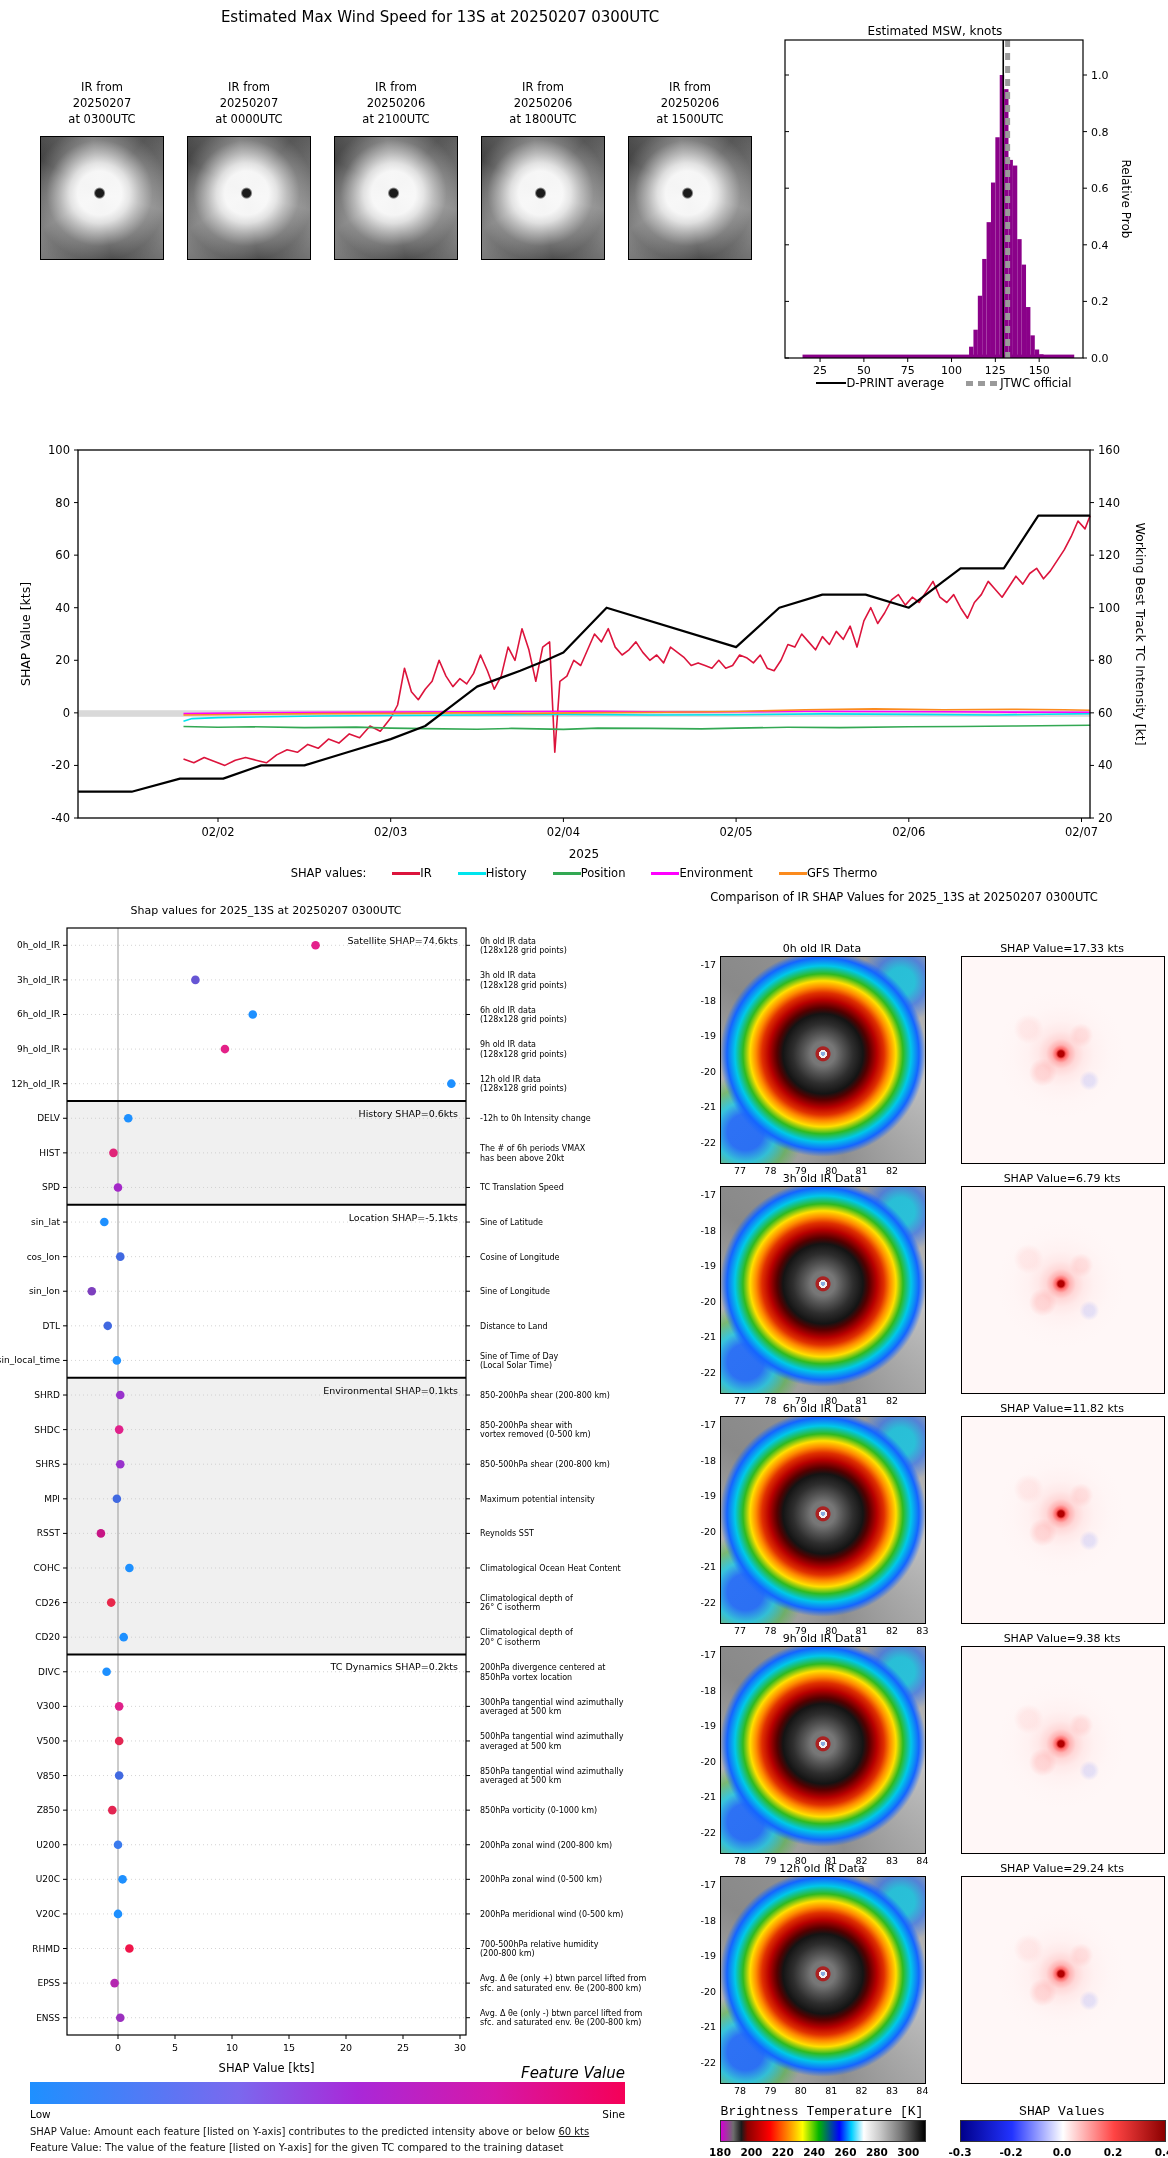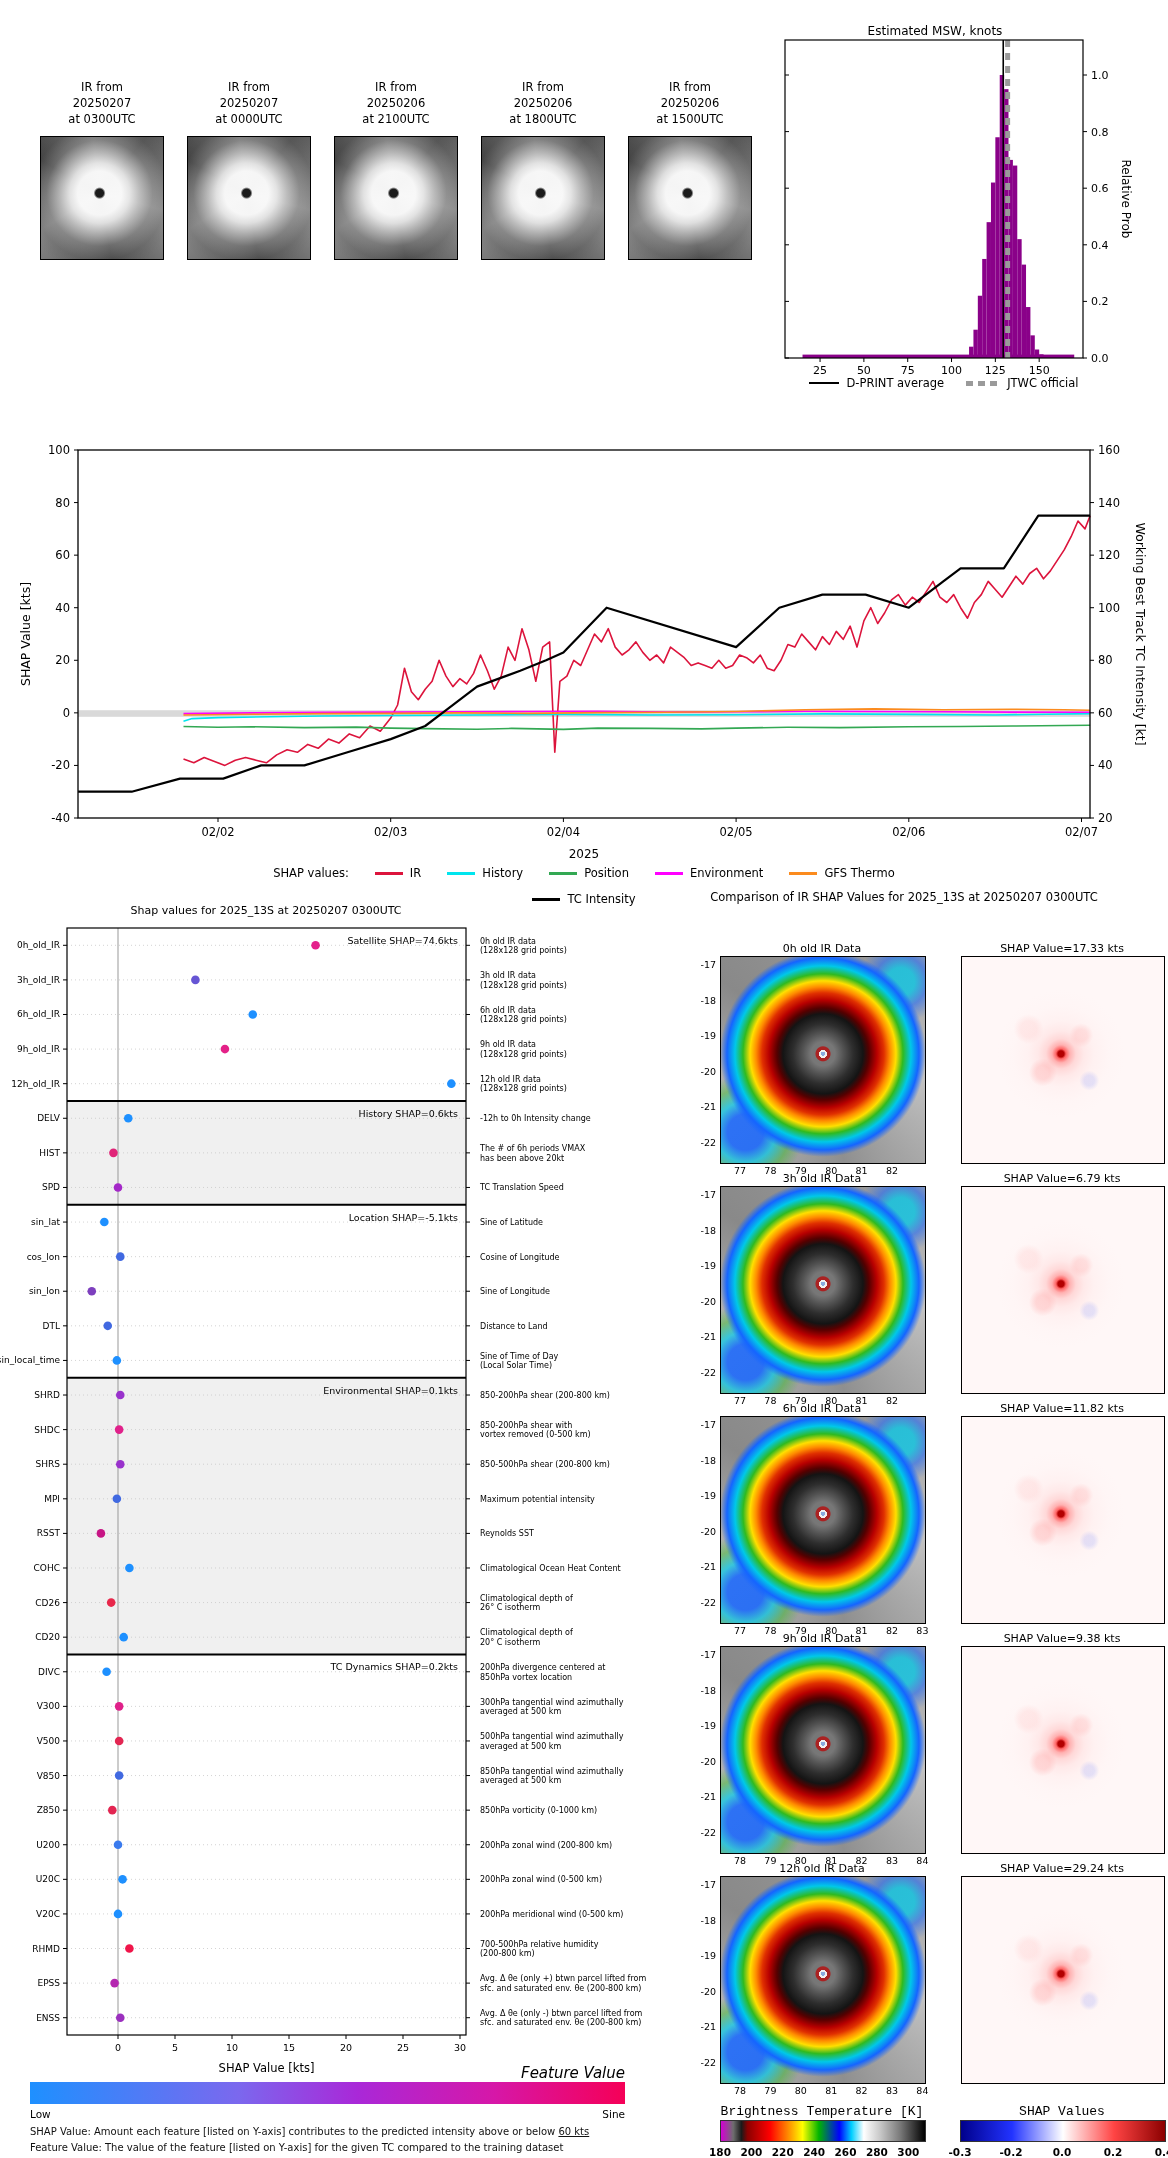--- a/index.html
+++ b/index.html
@@ -11,21 +11,21 @@
   #ir-strip{top:80px;left:40px;width:712px;display:flex;justify-content:space-between;}
   .ir-fig{width:124px;}
   .ir-lab{font-size:11.5px;line-height:1.38;text-align:center;white-space:pre-line;height:50px;}
   .ir-thumb{width:122px;height:122px;border:1px solid #000;margin-top:6px;
     background:
      radial-gradient(circle at 48% 46%, #1b1b1b 0 4px, rgba(0,0,0,0) 6px),
      radial-gradient(circle at 48% 46%, rgba(252,252,252,.96) 0 24%, rgba(238,238,238,.9) 33%, rgba(205,205,205,.75) 44%, rgba(150,150,150,.45) 58%, rgba(90,90,90,.2) 74%, rgba(70,70,70,0) 88%),
      conic-gradient(from 40deg at 48% 46%, #565656, #9a9a9a 18%, #4a4a4a 36%, #8a8a8a 55%, #3e3e3e 72%, #7a7a7a 87%, #565656);}
   #hist-title{top:24px;left:770px;width:330px;font-size:12px;}
   #hist-legend{top:376px;left:720px;width:448px;display:flex;justify-content:center;gap:22px;font-size:11.5px;align-items:center;}
-  .leg-item{display:flex;align-items:center;gap:7px;}
+  .leg-item{display:flex;align-items:center;}
   .leg-line{display:inline-block;width:30px;height:0;border-top:2px solid #000;}
   .leg-dash{display:inline-block;width:34px;height:5px;background:repeating-linear-gradient(90deg,#9a9a9a 0 7px,transparent 7px 12px);}
   #mid-title{top:426px;left:78px;width:1012px;font-size:13px;}
   .mid-leg{left:0;width:1168px;display:flex;justify-content:center;gap:26px;font-size:11.5px;align-items:center;}
   #mid-leg1{top:866px;}
   #mid-leg2{top:892px;}
   .sline{display:inline-block;width:28px;height:0;border-top:3px solid #000;}
   #dot-title{top:904px;left:40px;width:452px;font-size:11px;}
   #comp-title{top:890px;left:644px;width:520px;font-size:11.5px;}
   .comp-sub{position:absolute;font-size:11px;text-align:center;}
@@ -60,20 +60,21 @@
   #fn1{top:2126px;}
   #fn2{top:2142px;}
   svg{position:absolute;overflow:visible;}
   svg text{font-family:"DejaVu Sans","Liberation Sans",sans-serif;}
 </style>
 </head>
 <body>
 
 <div id="page">
 
+  <div id="top-title" class="abs ctr">Estimated Max Wind Speed for 13S at 20250207 0300UTC</div>
 
   <div id="ir-strip" class="abs">
       <div class="ir-fig">
         <div class="ir-lab">IR from
 20250207
 at 0300UTC</div>
         <div class="ir-thumb"></div>
       </div>
       <div class="ir-fig">
         <div class="ir-lab">IR from
@@ -238,26 +239,20 @@
         <span class="sline" style="border-top-color: rgb(51, 168, 83);"></span>
         <span>Position</span>
       </div>
       <div class="leg-item">
         <span class="sline" style="border-top-color: rgb(255, 0, 255);"></span>
         <span>Environment</span>
       </div>
       <div class="leg-item">
         <span class="sline" style="border-top-color: rgb(251, 139, 30);"></span>
         <span>GFS Thermo</span>
-      </div>
-    </div>
-  <div id="mid-leg2" class="abs mid-leg">
-      <div class="leg-item">
-        <span class="sline" style="border-top-color: rgb(0, 0, 0);"></span>
-        <span>TC Intensity</span>
       </div>
     </div>
 
   <div id="dot-title" class="abs ctr">Shap values for 2025_13S at 20250207 0300UTC</div>
   <svg id="dotSvg" style="left:0;top:920px;" width="700" height="1164">
       <rect x="67" y="180.96875" width="399" height="103.78125" fill="#f0f0f0"></rect>
       <rect x="67" y="457.71875" width="399" height="276.75" fill="#f0f0f0"></rect>
       <line x1="67" y1="25.296875" x2="466" y2="25.296875" stroke="#c8c8c8" stroke-width="0.8" stroke-dasharray="1 3"></line>
       <line x1="67" y1="59.890625" x2="466" y2="59.890625" stroke="#c8c8c8" stroke-width="0.8" stroke-dasharray="1 3"></line>
       <line x1="67" y1="94.484375" x2="466" y2="94.484375" stroke="#c8c8c8" stroke-width="0.8" stroke-dasharray="1 3"></line>

